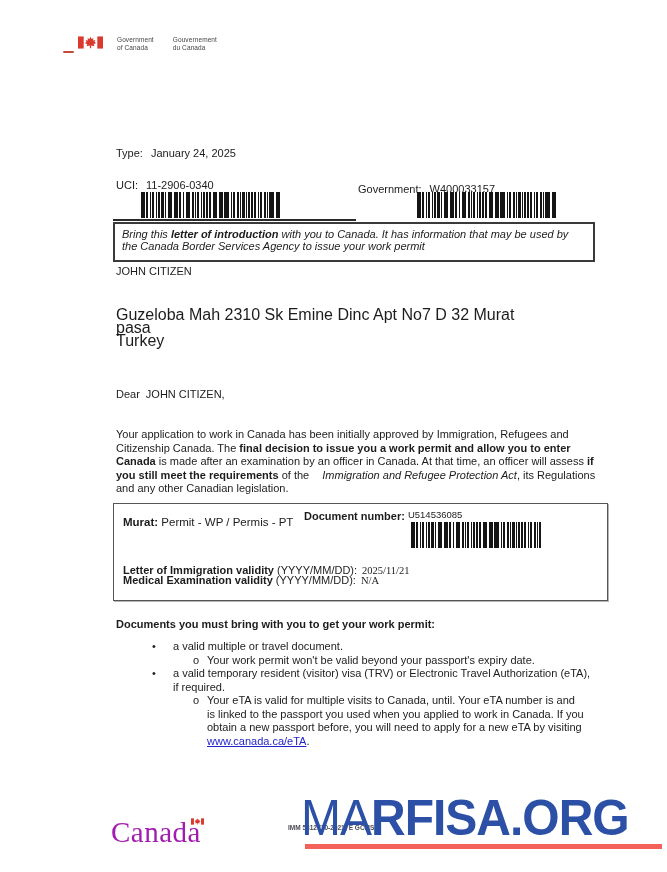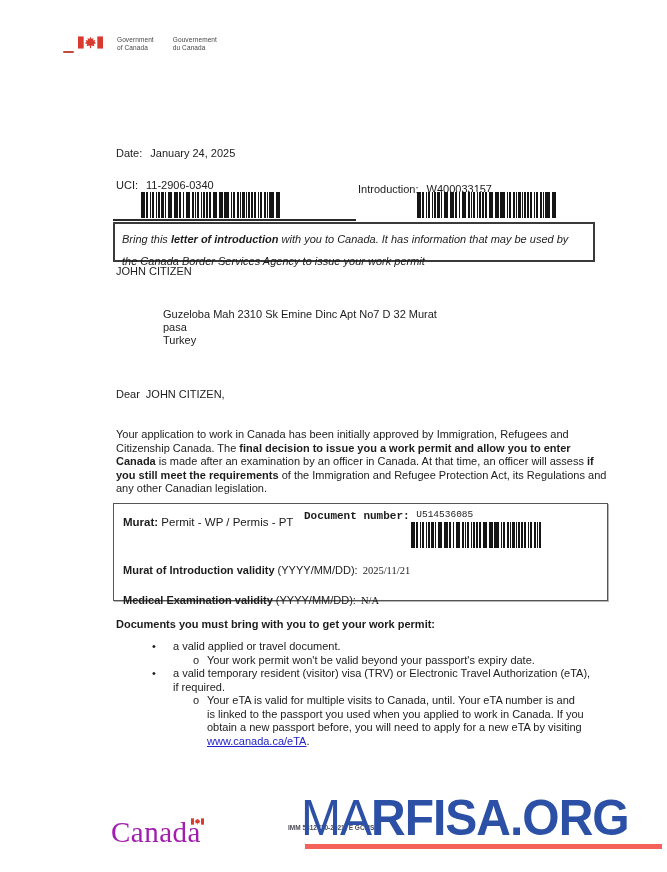--- a/index.html
+++ b/index.html
@@ -4,21 +4,21 @@
 <style>
   html,body{margin:0;padding:0;}
   body{
     width:667px;height:872px;background:#ffffff;
     font-family:"Liberation Sans", sans-serif;
     color:#1c1c1c;position:relative;overflow:hidden;
     -webkit-font-smoothing:antialiased;
   }
   .abs{position:absolute;}
   .b{font-weight:bold;}
-  .i{}
+  .i{font-style:italic;margin-left:10px;}
 
   
   .fip{left:78px;top:36px;display:flex;align-items:flex-start;gap:14px;}
   .fip-text{font-size:6.5px;line-height:8px;color:#454545;letter-spacing:.1px;}
   .fip-text + .fip-text{margin-left:5px;}
   .scan-dash{left:63px;top:51px;width:11px;height:2px;background:#c44a3c;border-radius:1px;}
 
   
   .meta-line{font-size:11px;}
   .date-line{left:116px;top:147px;}
@@ -32,44 +32,44 @@
       repeating-linear-gradient(90deg,#151515 0 2px,transparent 2px 3px,transparent 3px 5px,#151515 5px 6px,transparent 6px 11px,#151515 11px 13px,transparent 13px 17px);
   }
   .uci-barcode{left:141px;top:192px;width:141px;height:26px;}
   .app-barcode{left:417px;top:192px;width:139px;height:26px;}
   .uci-rule{left:113px;top:219px;width:243px;height:2px;background:#2a2a2a;}
 
   
   .notice-box{
     left:113px;top:222px;width:464px;height:28px;
     border:2px solid #3a3a3a;padding:4px 7px;
-    font-size:11px;line-height:22px;font-style:italic;
+    font-size:11px;line-height:12px;font-style:italic;
   }
 
   
   .recipient-name{left:116px;top:265px;font-size:11px;}
-  .address{left:116px;top:308px;font-size:11px;line-height:13px;margin-left:47px;}
+  .address{left:116px;top:308px;font-size:16px;line-height:13px;}
   .salutation{left:116px;top:388px;font-size:11px;}
   .salutation .name{margin-left:6px;}
 
   
   .body-par{left:116px;top:428px;width:495px;font-size:11px;line-height:13.5px;}
 
   
   .permit-box{
     left:113px;top:503px;width:493px;height:96px;
     border:1px solid #555;box-shadow:1px 1px 0 #b5b5b5;
     font-size:11px;
   }
   .type-line{left:9px;top:12px;font-size:11.5px;}
-  .docnum-line{left:190px;top:5px;font-family:Liberation Mono, monospace;}
+  .docnum-line{left:190px;top:5px;}
   .docnum-value{font-size:9.5px;vertical-align:2px;}
   .doc-barcode{left:297px;top:18px;width:130px;height:26px;}
   .loi-line{left:9px;top:60px;}
-  .med-line{left:9px;top:90px;}
+  .med-line{left:9px;top:70px;}
   .validity-value{font-size:10.5px;margin-left:5px;font-family:Liberation Serif, serif;}
 
   
   .docs-heading{left:116px;top:618px;font-size:11px;font-weight:bold;}
   .docs-list{left:152px;top:640px;width:480px;font-size:11px;line-height:13.5px;}
   .li{display:flex;}
   .li .marker{width:21px;flex:0 0 21px;}
   .li .txt{max-width:420px;}
   .sub{margin-left:41px;display:flex;}
   .sub .marker{width:14px;flex:0 0 14px;}
@@ -103,27 +103,27 @@
       <div>of Canada</div>
     </div>
     <div class="fip-text">
       <div>Gouvernement</div>
       <div>du Canada</div>
     </div>
   </div>
   <div class="abs scan-dash"></div>
 
   <div class="abs meta-line date-line">
-    <span>Date:</span><span class="val-gap">January 24, 2025</span>
+    <span>Type:</span><span class="val-gap">January 24, 2025</span>
   </div>
   <div class="abs meta-line uci-line">
     <span>UCI:</span><span class="val-gap">11-2906-0340</span>
   </div>
   <div class="abs meta-line app-line">
-    <span>Introduction:</span><span class="val-gap">W400033157</span>
+    <span>Government:</span><span class="val-gap">W400033157</span>
   </div>
   <div class="abs barcode uci-barcode"></div>
   <div class="abs barcode app-barcode"></div>
   <div class="abs uci-rule"></div>
 
   <div class="abs notice-box">
     <span>Bring this </span><span class="b">letter of introduction</span><span> with you to Canada. It has information that may be used by the Canada Border Services Agency to issue your work permit</span>
   </div>
 
   <div class="abs recipient-name">JOHN CITIZEN</div>
@@ -143,32 +143,32 @@
   <div class="abs permit-box">
     <div class="abs type-line">
       <span class="b">Murat:</span>
       <span>Permit - WP / Permis - PT</span>
     </div>
     <div class="abs docnum-line">
       <span class="b">Document number</span><span class="b">: </span><span class="docnum-value">U514536085</span>
     </div>
     <div class="abs barcode doc-barcode"></div>
     <div class="abs loi-line">
-      <span class="b">Murat of Introduction validity</span><span> (YYYY/MM/DD):</span><span class="validity-value">2025/11/21</span>
+      <span class="b">Letter of Immigration validity</span><span> (YYYY/MM/DD):</span><span class="validity-value">2025/11/21</span>
     </div>
     <div class="abs med-line">
       <span class="b">Medical Examination validity</span><span> (YYYY/MM/DD):</span><span class="validity-value">N/A</span>
     </div>
   </div>
 
   <div class="abs docs-heading">Documents you must bring with you to get your work permit:</div>
   <div class="abs docs-list">
     <div class="li">
       <span class="marker">•</span>
-      <span class="txt">a valid applied or travel document.</span>
+      <span class="txt">a valid multiple or travel document.</span>
     </div>
     <div class="sub">
       <span class="marker">o</span>
       <span class="txt">Your work permit won't be valid beyond your passport's expiry date.</span>
     </div>
     <div class="li">
       <span class="marker">•</span>
       <span class="txt">a valid temporary resident (visitor) visa (TRV) or Electronic Travel Authorization (eTA), if required.</span>
     </div>
     <div class="sub">

